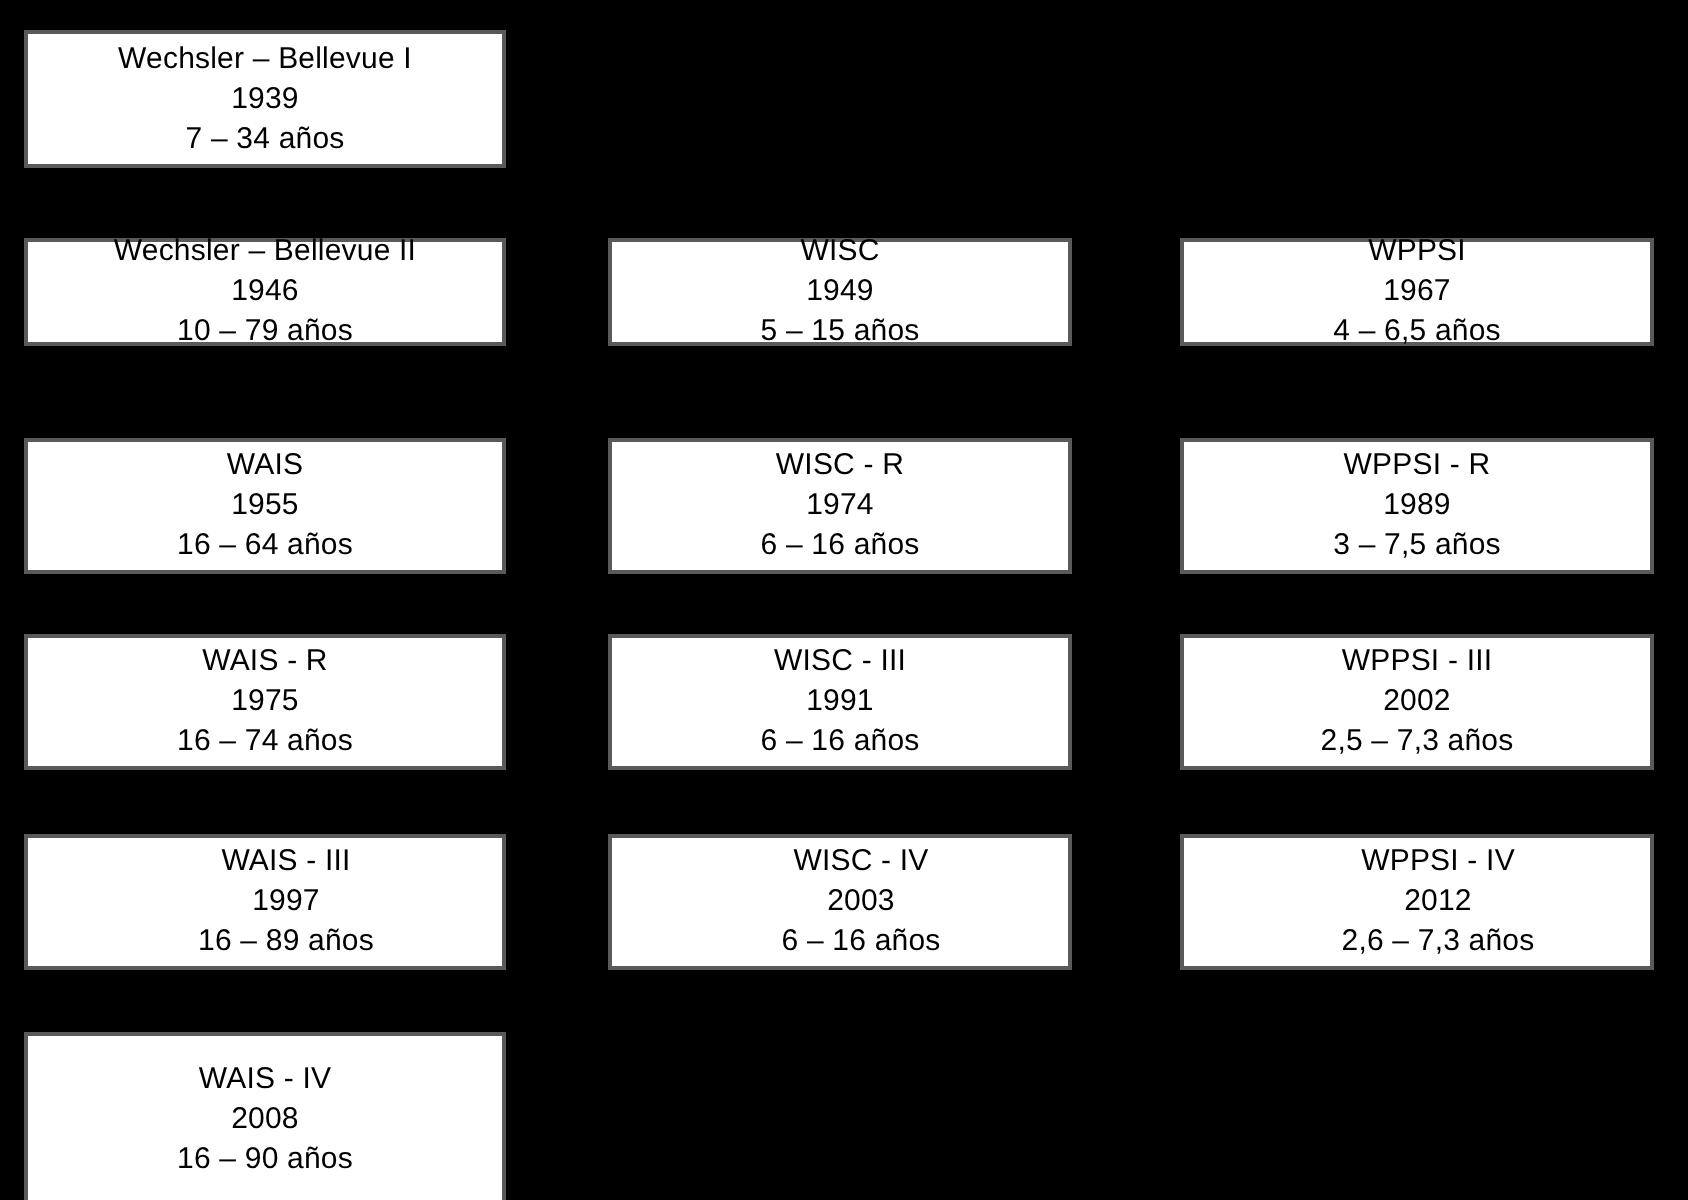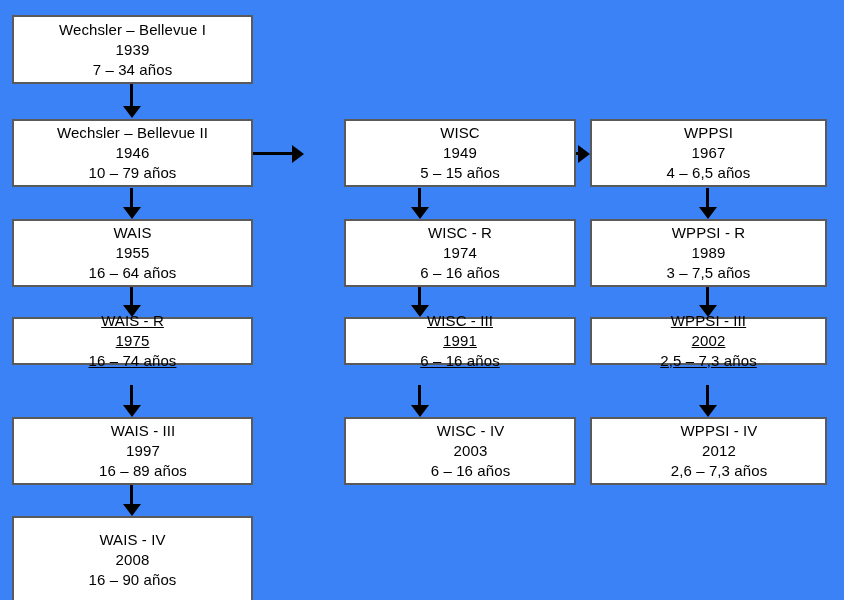--- a/index.html
+++ b/index.html
@@ -7,21 +7,21 @@
     padding: 0;
     background: #ffffff;
   }
   body {
     font-family: "Liberation Sans", sans-serif;
   }
   #diagram {
     position: relative;
     width: 844px;
     height: 600px;
-    background: #3b82f6;
+    background: #000000;
     overflow: hidden;
   }
   .node {
     position: absolute;
     box-sizing: border-box;
     border: 2px solid #5a5a5a;
     background: #ffffff;
     display: flex;
     flex-direction: column;
     align-items: center;
@@ -31,28 +31,28 @@
     font-size: 15px;
     line-height: 20px;
     letter-spacing: 0.1px;
   }
   .node .nline {
     display: block;
     white-space: nowrap;
   }
   
   .col-a { left: 12px;  width: 241px; }
-  .col-b { left: 304px; width: 232px; margin-left: 40px; }
+  .col-b { left: 304px; width: 232px; }
   .col-c { left: 590px; width: 237px; }
 
   
   .row-1 { top: 15px;  height: 69px; }
-  .row-2 { top: 119px; height: 68px; }
+  .row-2 { top: 119px; height: 54px; }
   .row-3 { top: 219px; height: 68px; text-align: center; }
-  .row-4 { top: 317px; height: 48px; text-decoration: underline; }
+  .row-4 { top: 317px; height: 68px; }
   .row-5 { top: 417px; height: 68px; padding-left: 21px; }
   .row-6 { top: 516px; height: 88px; }
 
   
   .v-arrow {
     position: absolute;
     width: 18px;
   }
   .v-arrow .stem {
     position: absolute;

